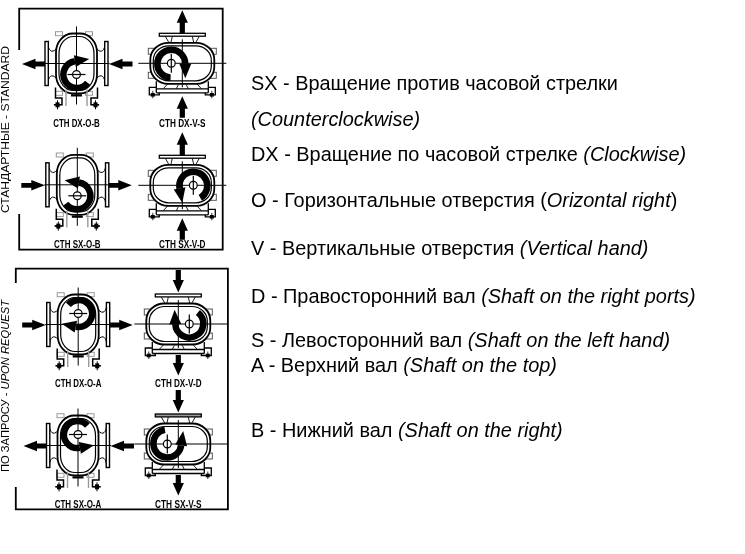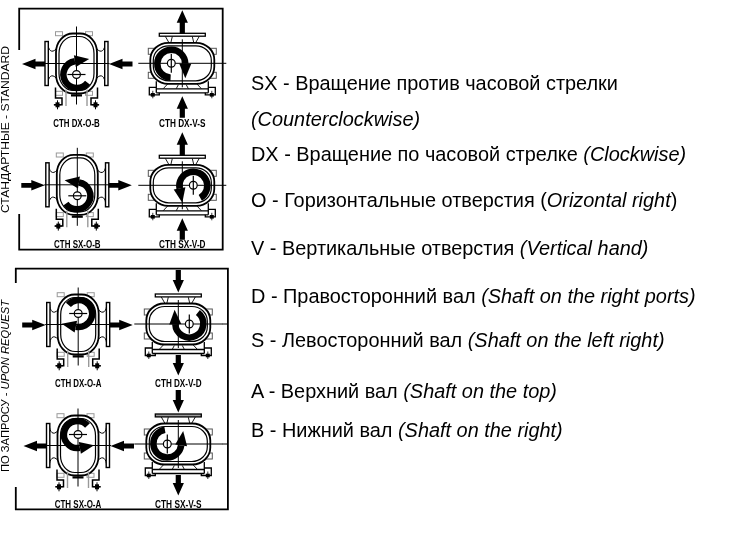--- a/index.html
+++ b/index.html
@@ -218,14 +218,14 @@
     <path d="M 178.3 495.5 L 172.70000000000002 483.0 L 175.70000000000002 483.0 L 175.70000000000002 475.0 L 180.9 475.0 L 180.9 483.0 L 183.9 483.0 Z" fill="#000"></path>
     <text x="178.3" y="507.6" font-family="Liberation Sans, sans-serif" font-size="10.2" font-weight="bold" text-anchor="middle" textLength="46.5" lengthAdjust="spacingAndGlyphs" fill="#000">CTH SX-V-S</text>
     <path d="M 222 324 L 227.4 324 M 222 444 L 227.4 444" stroke="#000" stroke-width="1"></path>
   </svg>
 <div class="tl" style="top:74.1px"><span>SX - Вращение против часовой стрелки</span></div>
 <div class="tl" style="top:110px"><i>(Counterclockwise)</i></div>
 <div class="tl" style="top:144.9px"><span>DX - Вращение по часовой стрелке <i>(Clockwise)</i></span></div>
 <div class="tl" style="top:190.5px"><span>O - Горизонтальные отверстия (<i>Orizontal right</i>)</span></div>
 <div class="tl" style="top:238.5px"><span>V - Вертикальные отверстия <i>(Vertical hand)</i></span></div>
 <div class="tl" style="top:287.1px"><span>D - Правосторонний вал <i>(Shaft on the right ports)</i></span></div>
-<div class="tl" style="top:330.6px"><span>S - Левосторонний вал <i>(Shaft on the left right)</i></span></div>
-<div class="tl" style="top:382px"><span>A - Верхний вал <i>(Shaft on the top)</i></span></div>
+<div class="tl" style="top:330.6px"><span>S - Левосторонний вал <i>(Shaft on the left hand)</i></span></div>
+<div class="tl" style="top:356px"><span>A - Верхний вал <i>(Shaft on the top)</i></span></div>
 <div class="tl" style="top:421.2px"><span>B - Нижний вал <i>(Shaft on the right)</i></span></div>
 </body></html>

